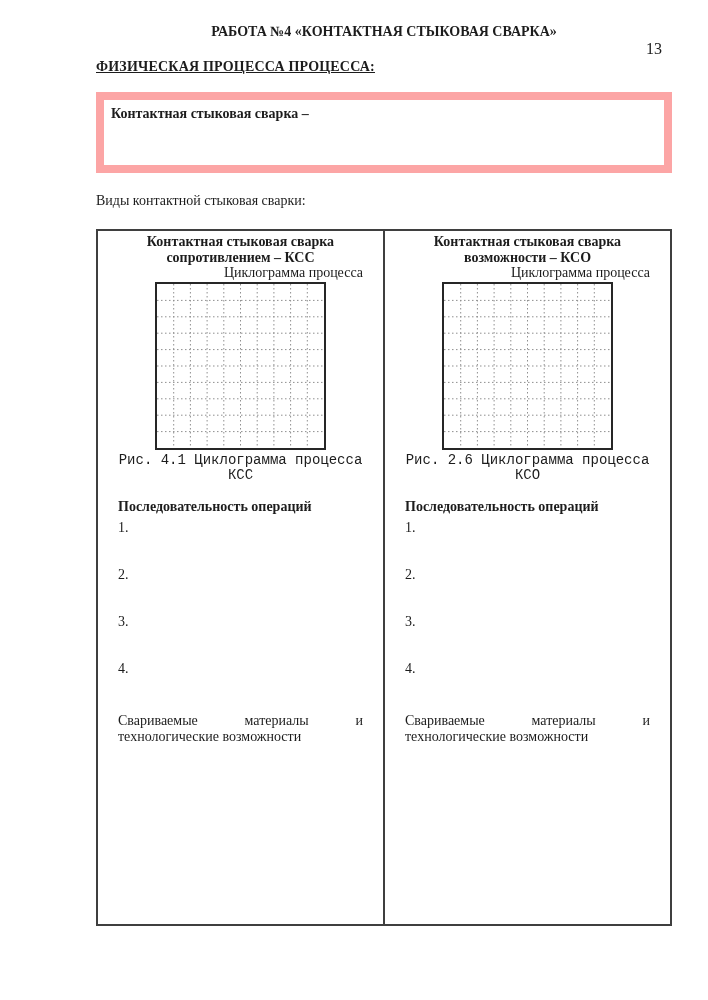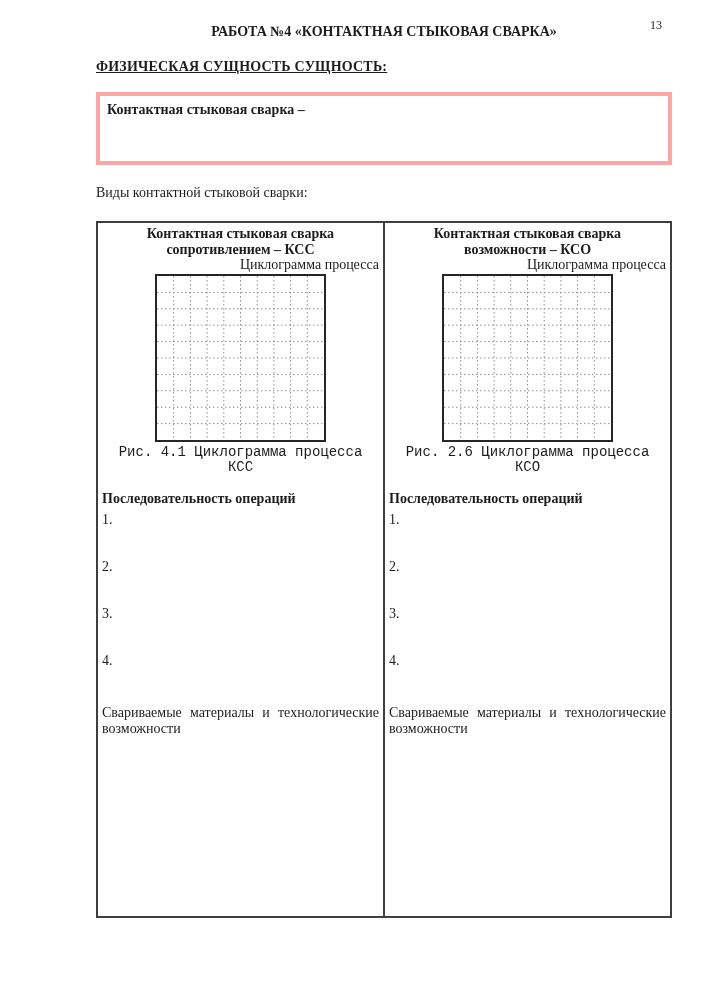--- a/index.html
+++ b/index.html
@@ -8,65 +8,65 @@
     width: 708px;
     height: 1000px;
     background: #ffffff;
     font-family: "Liberation Serif", serif;
     font-size: 14px;
     color: #1c1c1c;
     overflow: hidden;
   }
   .page-number {
     position: absolute;
-    top: 18px;
+    top: 40px;
     right: 46px;
-    font-size: 12px;
+    font-size: 16px;
   }
   .content {
     margin-left: 96px;
     margin-right: 36px; 
   }
   .title {
     padding-top: 24px;
     text-align: center;
     font-weight: bold;
     line-height: 16px;
   }
   .section-heading {
     margin-top: 19px;
     font-weight: bold;
     text-decoration: underline;
     line-height: 16px;
     letter-spacing: 0.2px;
   }
   .def-box {
     margin-top: 17px;
-    border: 4px solid #fca5a5;
+    border: 8px solid #fca5a5;
     height: 53px;
     padding: 6px 7px;
     font-weight: bold;
     line-height: 15px;
   }
   .intro {
     margin-top: 20px;
     line-height: 15px;
   }
   table.vtable {
     margin-top: 21px;
     border-collapse: collapse;
     table-layout: fixed;
     width: 576px;
     height: 697px;
   }
   table.vtable td {
     width: 50%;
     border: 2px solid #3f3f3f;
     vertical-align: top;
-    padding: 3px 4px;
+    padding: 3px 20px;
   }
   .cell-header {
     text-align: center;
     font-weight: bold;
     line-height: 15.5px;
   }
   .cell-subheader {
     text-align: right;
     line-height: 15px;
   }
@@ -102,27 +102,27 @@
 </style>
 </head>
 <body>
 
 <div class="page">
   <div class="page-number">13</div>
   <div class="content">
 
     <div class="title">РАБОТА №4 «КОНТАКТНАЯ СТЫКОВАЯ СВАРКА»</div>
 
-    <div class="section-heading">ФИЗИЧЕСКАЯ СУЩНОСТЬ СУЩНОСТЬ:</div>
+    <div class="section-heading">ФИЗИЧЕСКАЯ ПРОЦЕССА ПРОЦЕССА:</div>
 
     <div class="def-box">
       <span>Контактная стыковая сварка –</span>
     </div>
 
-    <div class="intro">Виды контактной стыковой сварки:</div>
+    <div class="intro">Виды контактной стыковая сварки:</div>
 
     <table class="vtable">
       <tbody>
           <tr>
 
         <td>
           <div class="cell-header">
             <div>Контактная стыковая сварка</div>
             <div>сопротивлением – КСС</div>
           </div>

